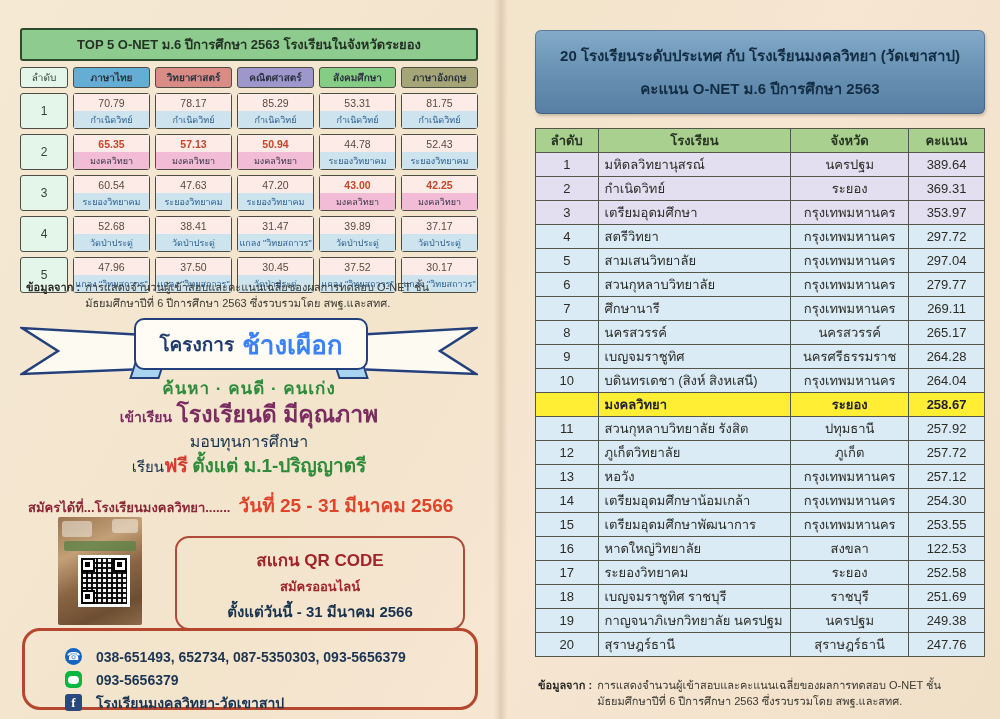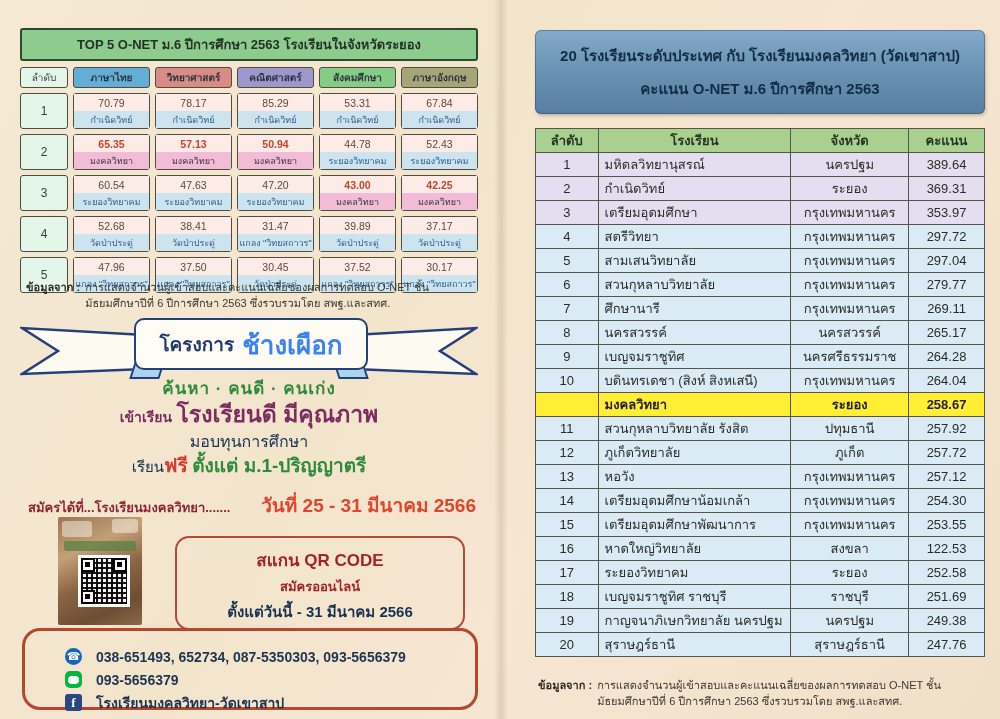--- a/index.html
+++ b/index.html
@@ -54,21 +54,21 @@
   .tagline{top:374px;font-size:17px;font-weight:bold;color:#2e8b3a;letter-spacing:1px;}
   .enroll{top:396px;color:#7b2d62;}
   .enroll .small{font-size:14px;font-weight:bold;}
   .enroll .big{font-size:23px;font-weight:bold;}
   .scholarship{top:429px;font-size:16px;color:#17324f;}
   .freeline{top:450px;}
   .freeline .pre{font-size:15px;color:#17324f;}
   .freeline .free{font-size:19px;font-weight:bold;color:#d63a2f;}
   .freeline .range{font-size:19px;font-weight:bold;color:#2e8b3a;}
   .applyline{position:absolute;left:28px;top:490px;width:448px;display:flex;
-        justify-content:space-between;align-items:baseline;}
+        align-items:baseline;gap:8px;}
   .apply-at{font-size:13px;font-weight:bold;color:#8b2635;}
   .apply-date{font-size:19px;font-weight:bold;color:#e0442a;}
 
   
   .photo{position:absolute;left:58px;top:517px;width:84px;height:108px;border-radius:2px;overflow:hidden;
         background:linear-gradient(155deg,#9b7550 0%,#c3a077 30%,#8a6544 55%,#6e4e33 80%,#8a6a48 100%);}
   .photo .band{position:absolute;left:6px;top:24px;width:72px;height:10px;background:rgba(90,130,70,.75);border-radius:2px;}
   .photo .blob1{position:absolute;left:4px;top:4px;width:30px;height:16px;background:rgba(240,235,225,.55);border-radius:3px;}
   .photo .blob2{position:absolute;right:4px;top:2px;width:26px;height:14px;background:rgba(250,245,235,.5);border-radius:3px;}
   .qr{position:absolute;left:20px;top:38px;width:46px;height:46px;background:#fff;padding:3px;}
@@ -145,21 +145,21 @@
         </div>
         <div class="lt-cell">
           <div class="lt-score">85.29</div>
           <div class="lt-school">กำเนิดวิทย์</div>
         </div>
         <div class="lt-cell">
           <div class="lt-score">53.31</div>
           <div class="lt-school">กำเนิดวิทย์</div>
         </div>
         <div class="lt-cell">
-          <div class="lt-score">67.84</div>
+          <div class="lt-score">81.75</div>
           <div class="lt-school">กำเนิดวิทย์</div>
         </div>
         <div class="lt-rank">2</div>
         <div class="lt-cell hl">
           <div class="lt-score">65.35</div>
           <div class="lt-school">มงคลวิทยา</div>
         </div>
         <div class="lt-cell hl">
           <div class="lt-score">57.13</div>
           <div class="lt-school">มงคลวิทยา</div>

